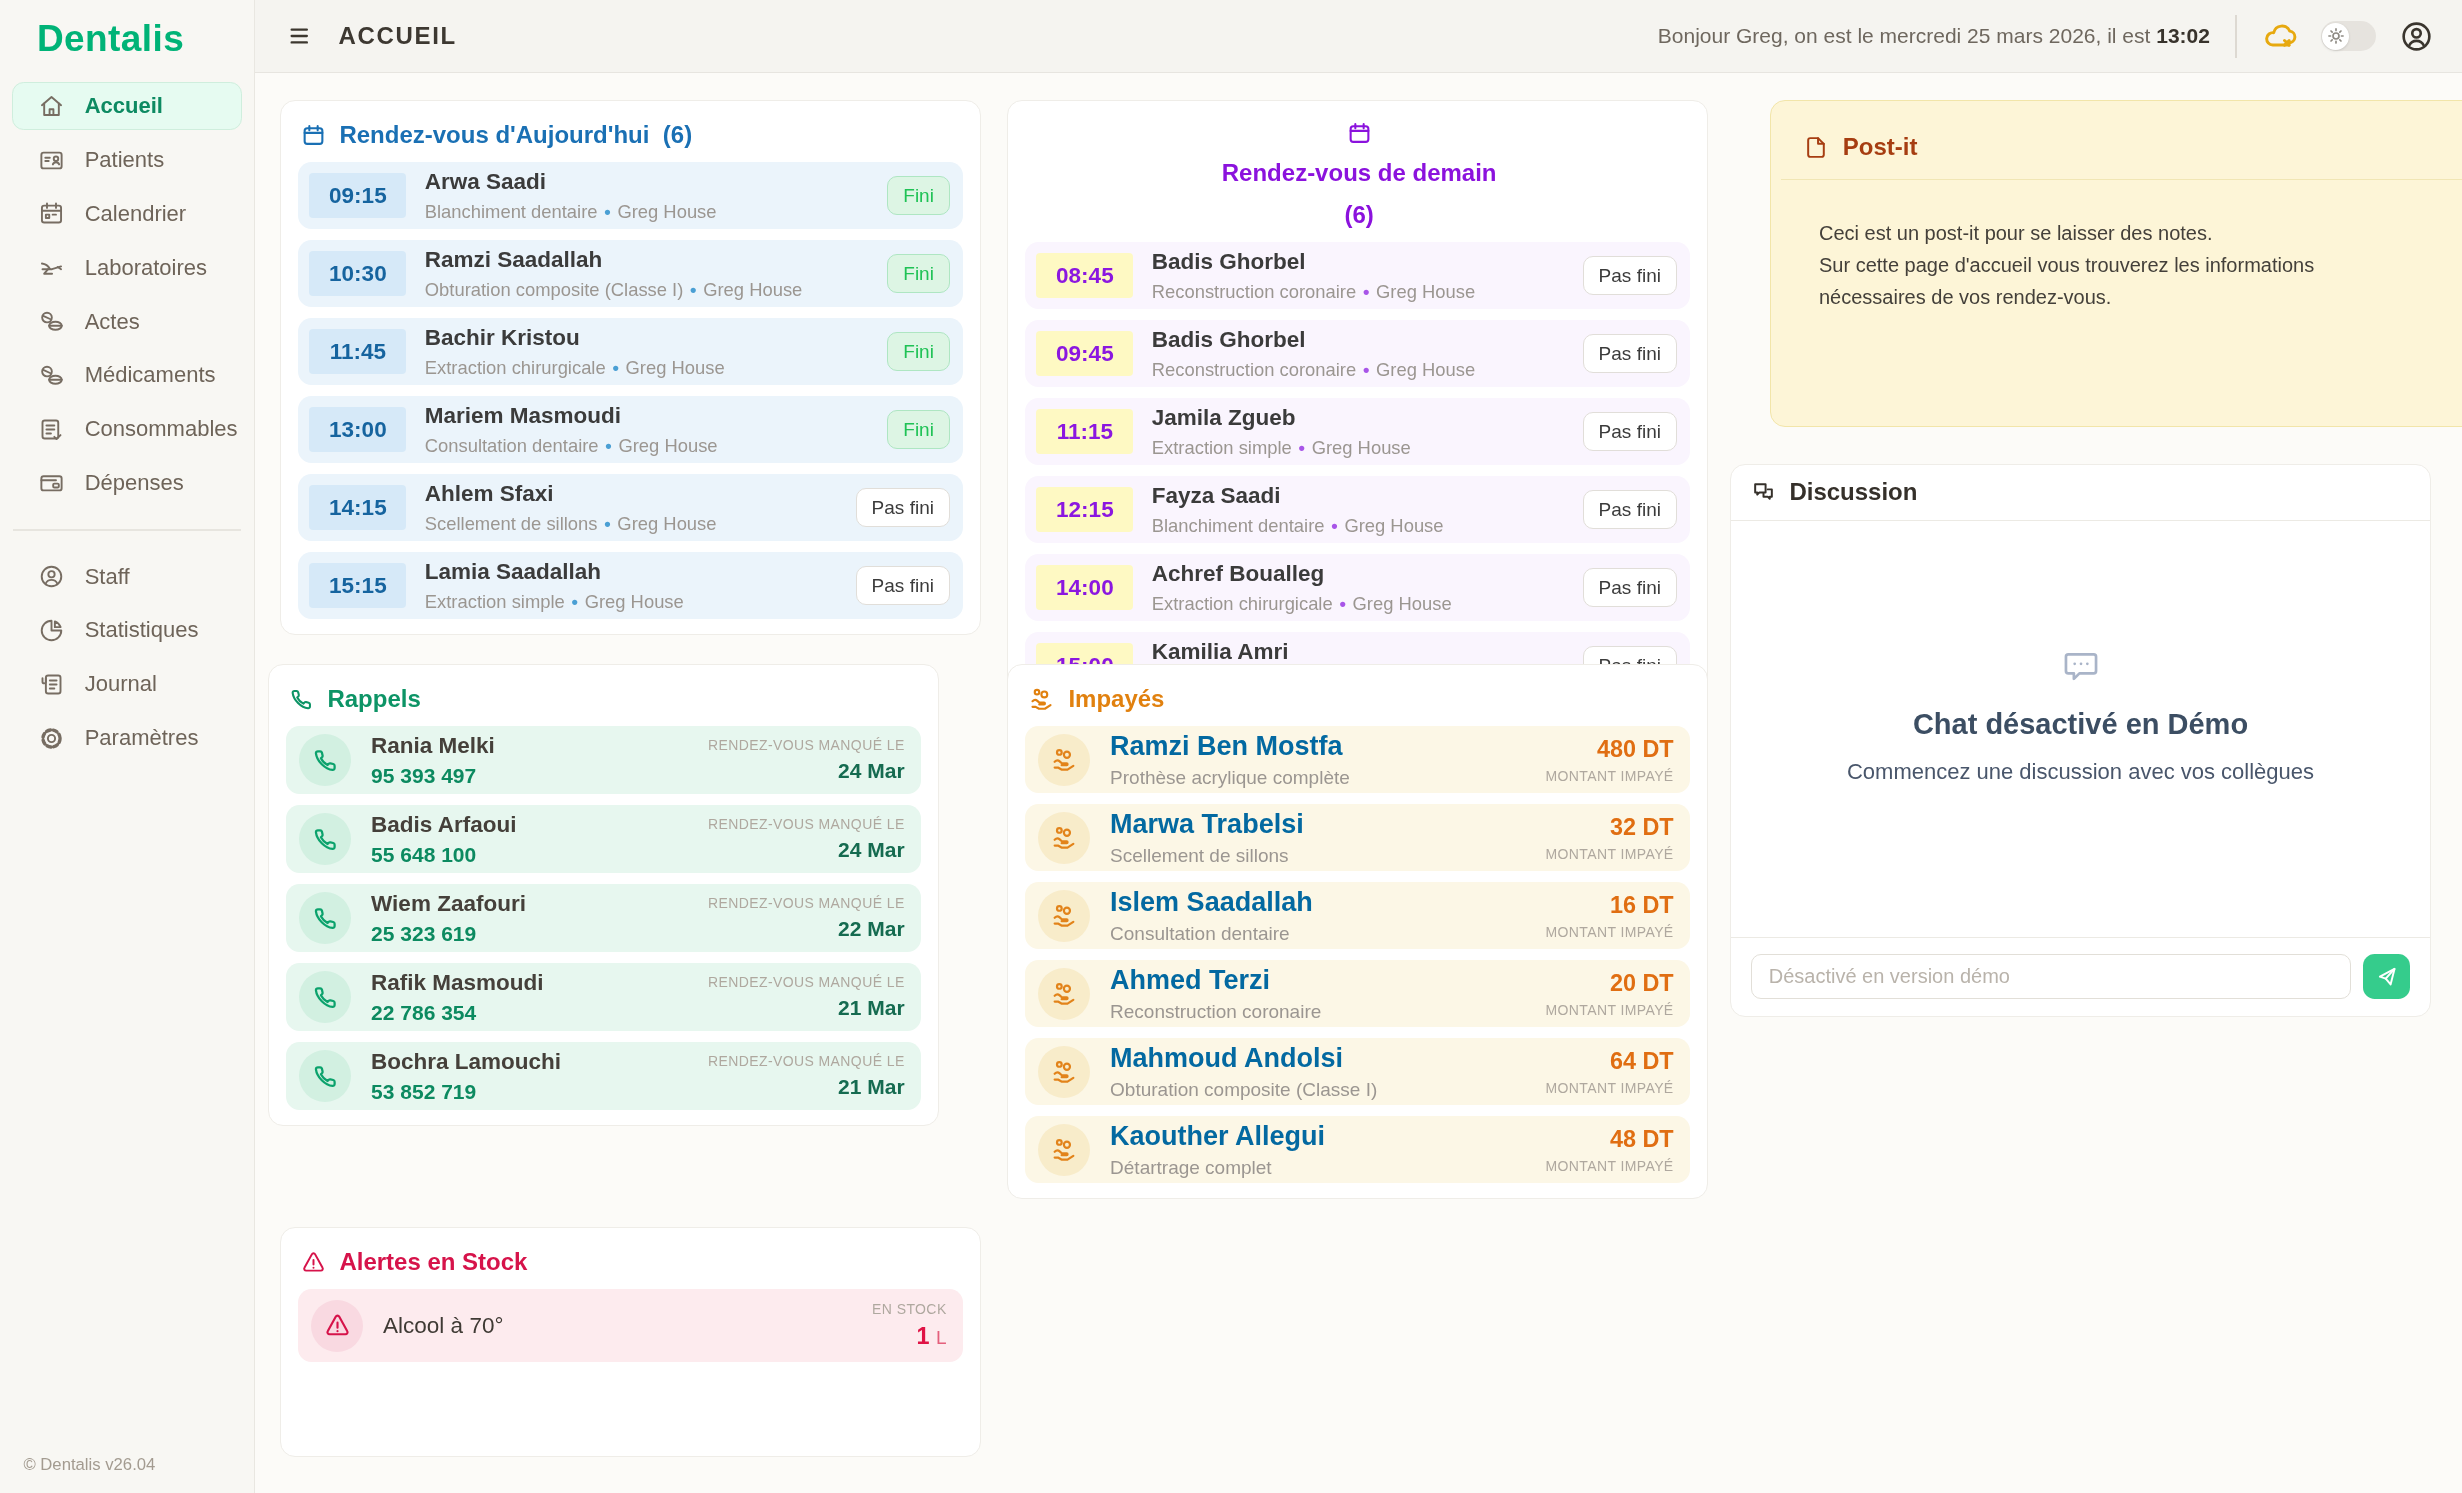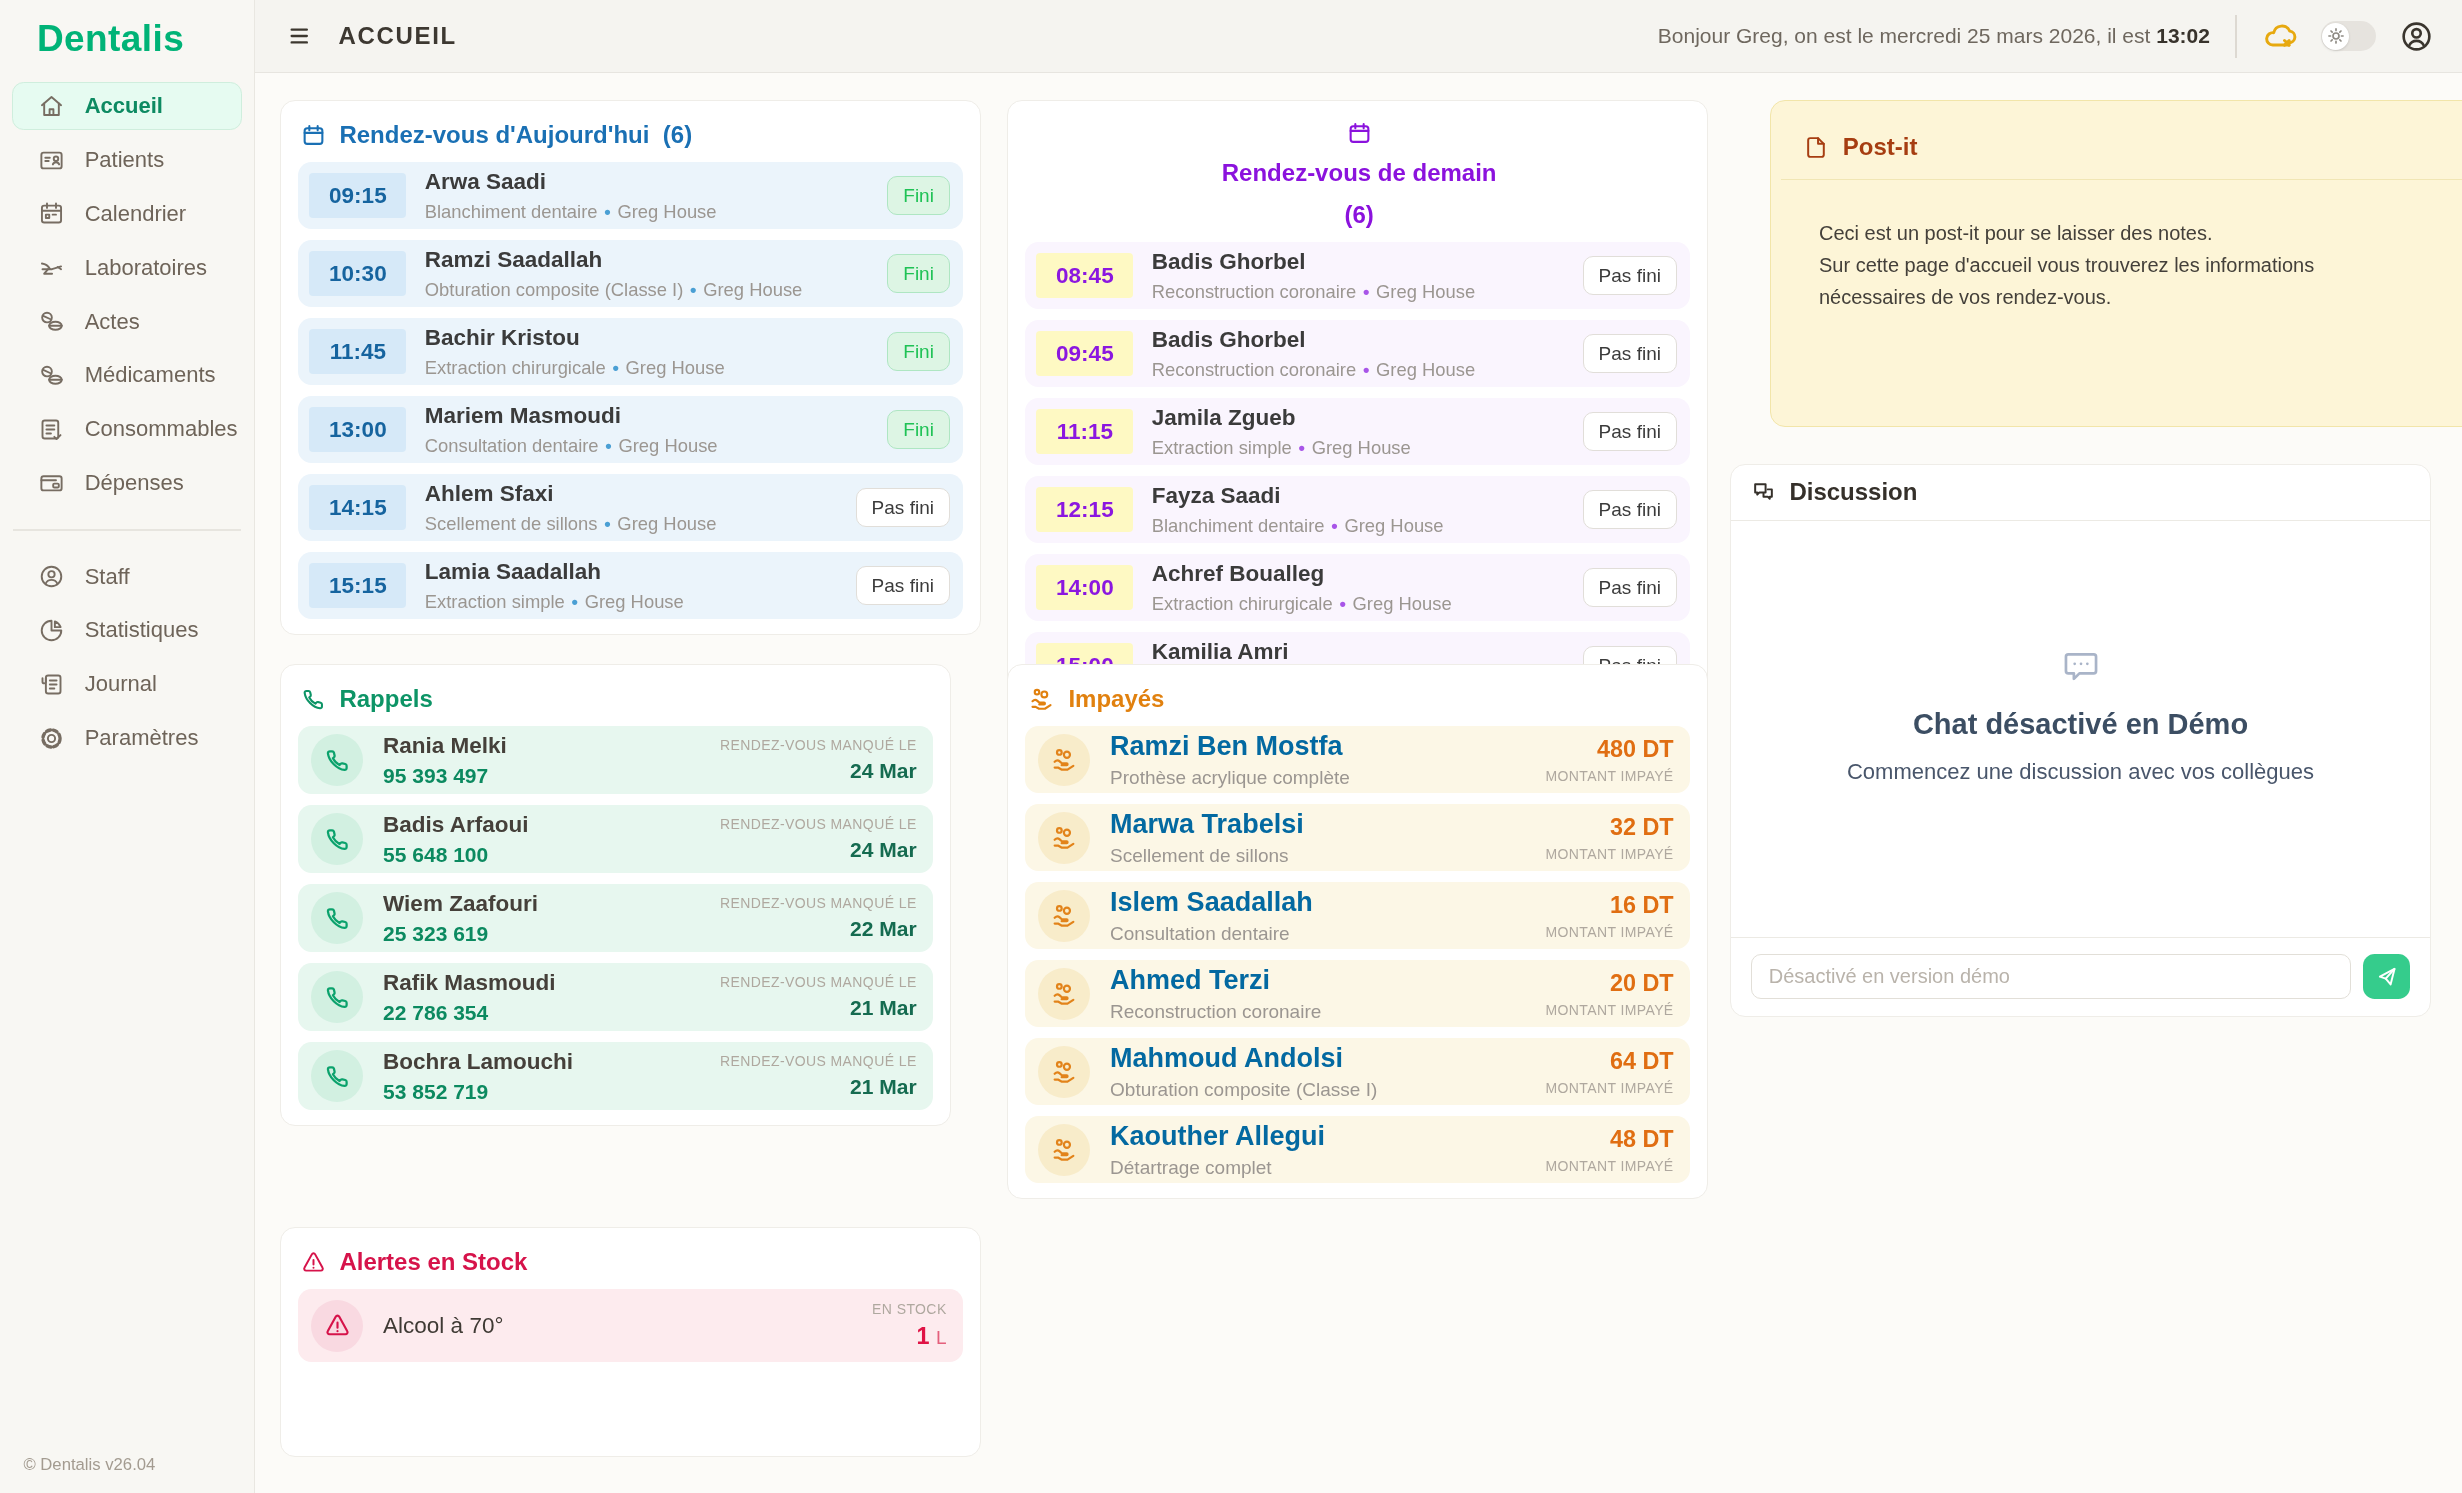--- a/index.html
+++ b/index.html
@@ -105,21 +105,21 @@
   .card-today .appt-time { background:#d6e9f8; color:#16649f; }
   .card-today .appt-sub .dot { color:#4a9fd4; }
 
   .card-tomorrow { left:1007px; top:100px; width:701px; }
   .card-tomorrow .card-header { color:#8b12dd;flex-direction:column; }
   .card-tomorrow .appt-row { background:#faf5fe; }
   .card-tomorrow .appt-time { background:#fef9c3; color:#8b17e0; }
   .card-tomorrow .appt-sub .dot { color:#a855e8; }
 
   
-  .card-reminders { left:280px; top:664px; width:671px; }
+  .card-reminders { left:268px; top:664px; width:671px; }
   .card-reminders .card-header { color:#0d9466; }
   .rem-row {
     display:flex; align-items:center; height:68px; border-radius:13.4px;
     background:#e7f7ef; margin-bottom:11px; cursor:pointer;
   }
   .rem-row:last-child { margin-bottom:0; }
   .rem-avatar {
     width:52px; height:52px; border-radius:50%; background:#d2f0e1;
     margin-left:13.4px; display:flex; align-items:center; justify-content:center;
     color:#0ba26c;

